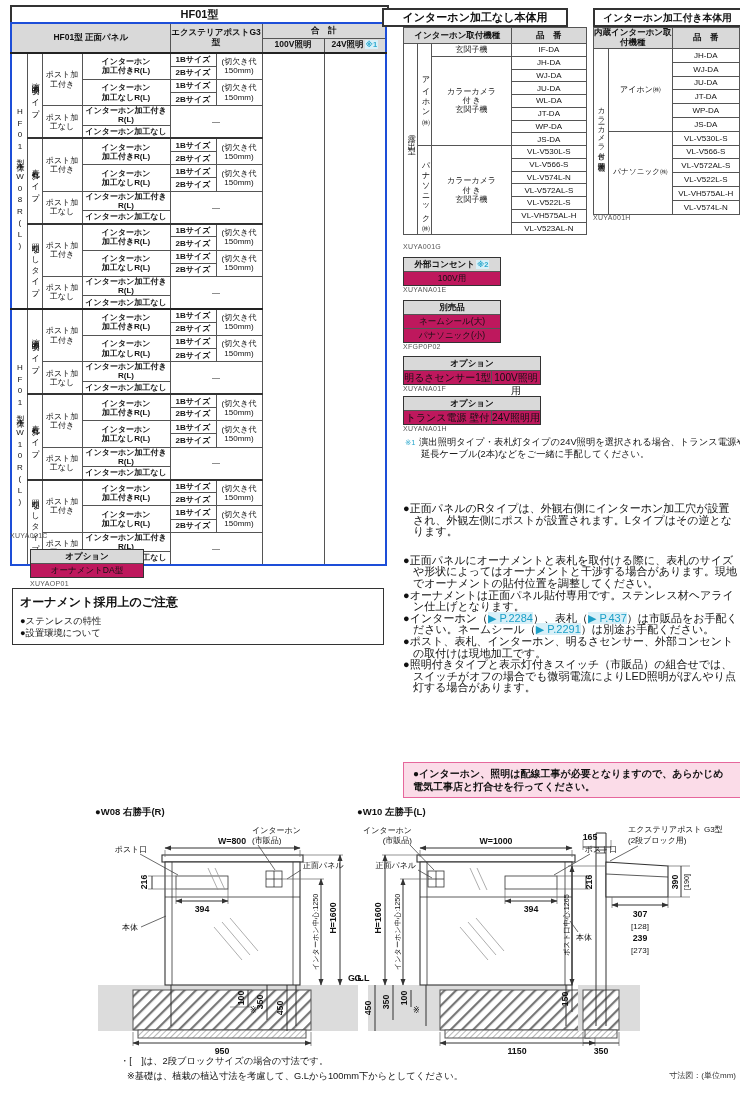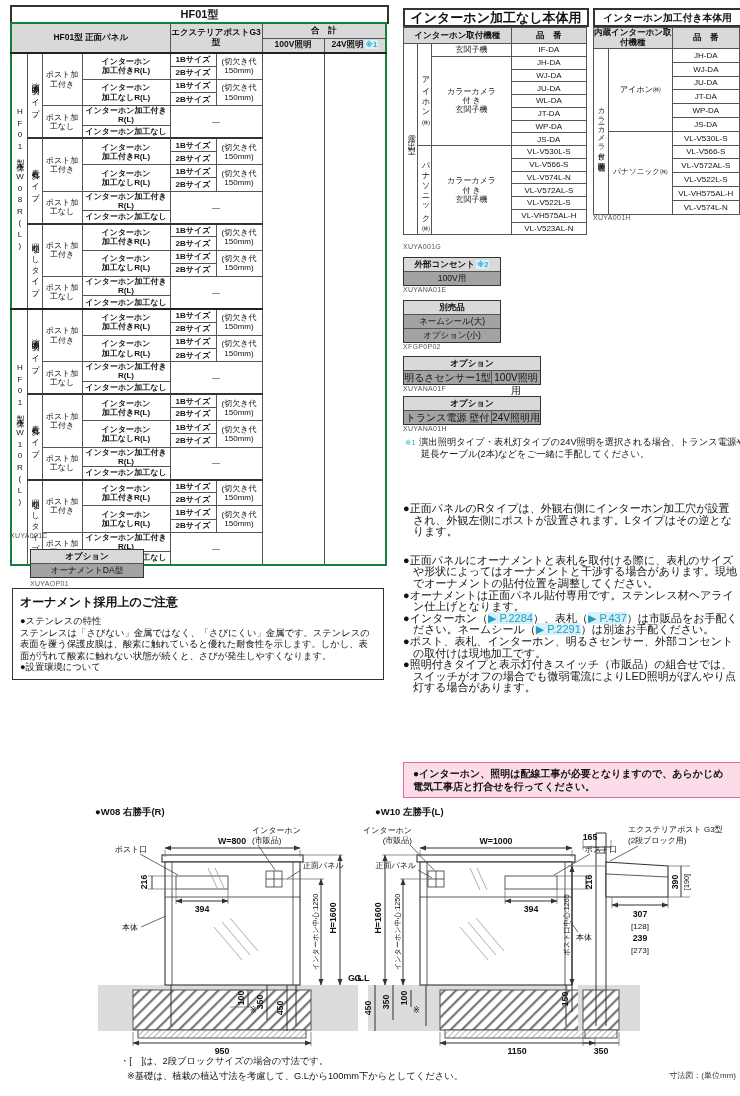--- a/index.html
+++ b/index.html
@@ -6,39 +6,39 @@
 .page{position:relative;width:740px;height:1096px;background:#fff;overflow:hidden;
   font-family:"Liberation Sans","DejaVu Sans",sans-serif;color:#111}
 .abs{position:absolute}
 .tbar{border:2px solid #333;background:#fff;font-weight:bold;text-align:center;
   font-size:11px;height:15px;line-height:15px}
 table{border-collapse:collapse}
 .dt{table-layout:fixed;width:100%}
 .dt td,.dt th{border:1px solid #555;padding:0;text-align:center;vertical-align:middle;
   font-size:8px;line-height:1.15;overflow:hidden}
 .dt th{background:#d9d9d9;font-weight:bold;font-size:8.5px}
-.lt{border:2px solid #15803d}
+.lt{border:2px solid #1d4ed8}
 .lt tr{height:13.2px}
 .lt tr.hr1,.lt tr.hr2{height:15px}
 tr.tb>td{border-top:2px solid #333}
 tr.gb>td{border-top:2.5px solid #222}
 .vt{writing-mode:vertical-rl;text-orientation:upright;letter-spacing:1.5px;
   display:inline-block;line-height:1.05;font-size:8px}
 .vg .vt{letter-spacing:2.5px;font-size:8px}
 .pw{font-size:8px}
 .pnl{font-size:8px;font-weight:bold}
 .pnl1{font-size:7.2px;font-weight:bold}
 .sz{font-size:8px;font-weight:bold}
 .ntch{font-size:7.4px}
 .dash{font-size:9px}
 .price{background:#fff}
 .pr2{border-left:1px solid #777}
 .cym{color:#2aa8cd;background:#d8f0f8;font-size:7.5px;padding:0 1px;margin-left:1px}
 .code{font-size:7px;color:#555;letter-spacing:.3px}
-.sb{border:1.5px solid #333;background:#a3a3a3}
+.sb{border:1.5px solid #333;background:#be185d}
 .sb .h{background:#d9d9d9;font-weight:bold;text-align:center;font-size:8.5px;
   border-bottom:1px solid #555;height:13px;line-height:13px}
 .sb .r{text-align:center;font-size:8.5px;height:13px;line-height:13px}
 .sb .r+.r{border-top:1px solid #555}
 .flexr{display:flex}
 .flexr .c2{border-left:1px solid #555;flex:0 0 48px;font-size:10px}
 .flexr .c1{flex:1;font-size:10px}
 .notice{border:1.5px solid #333;padding:5px 7px;background:#fff}
 .notice .tt{font-weight:bold;font-size:12px;margin-bottom:5px}
 .ntxt{font-size:9.3px;line-height:11.6px;margin:0}
@@ -266,25 +266,24 @@
 
   <div class="abs sb" style="left:30px;top:549px;width:112px">
     <div class="h">オプション</div>
     <div class="r">オーナメントDA型</div>
   </div>
   <div class="abs code" style="left:30px;top:580px">XUYAOP01</div>
 
   <div class="abs notice" style="left:12px;top:588px;width:356px">
     <div class="tt">オーナメント採用上のご注意</div>
     <p class="ntxt">●ステンレスの特性</p>
-    <p class="ntxt">ステンレスは「さびない」金属ではなく、「さびにくい」金属です。ステンレスの表面を覆う保護皮膜は、酸素に触れていると優れた耐食性を示します。しかし、表面が汚れて酸素に触れない状態が続くと、さびが発生しやすくなります。</p>
     <p class="ntxt">●設置環境について</p>
   </div>
 
-  <div class="abs tbar" style="left:403px;top:8px;width:182px;font-size:13px">インターホン加工なし本体用</div>
+  <div class="abs tbar" style="left:382px;top:8px;width:182px;font-size:11px">インターホン加工なし本体用</div>
   <table class="abs dt mtt" style="left:403px;top:27px;width:184px">
     <colgroup>
         <col style="width:14px">
         <col style="width:14px">
         <col style="width:78px">
         <col style="width:74px">
       </colgroup>
     <tbody>
         <tr class="hh">
       <th colspan="3">インターホン取付機種</th>
@@ -402,21 +401,21 @@
 
   <div class="abs sb" style="left:403px;top:257px;width:96px">
     <div class="h"><span>外部コンセント</span><span class="cym">※2</span></div>
     <div class="r">100V用</div>
   </div>
   <div class="abs code" style="left:403px;top:286px">XUYANA01E</div>
 
   <div class="abs sb" style="left:403px;top:300px;width:96px">
     <div class="h">別売品</div>
     <div class="r">ネームシール(大)</div>
-    <div class="r">オプション(小)</div>
+    <div class="r">パナソニック(小)</div>
   </div>
   <div class="abs code" style="left:403px;top:343px">XFGP0P02</div>
 
   <div class="abs sb" style="left:403px;top:356px;width:136px">
     <div class="h">オプション</div>
     <div class="r flexr">
         <span class="c1">明るさセンサー1型</span>
         <span class="c2">100V照明用</span>
       </div>
   </div>
@@ -440,21 +439,21 @@
     <p class="bul gap">●正面パネルにオーナメントと表札を取付ける際に、表札のサイズや形状によってはオーナメントと干渉する場合があります。現地でオーナメントの貼付位置を調整してください。</p>
     <p class="bul">●オーナメントは正面パネル貼付専用です。ステンレス材ヘアライン仕上げとなります。</p>
     <p class="bul"><span>●インターホン（</span><span class="lnk">▶ P.2284</span><span>）、表札（</span><span class="lnk">▶ P.437</span><span>）は市販品をお手配ください。ネームシール（</span><span class="lnk">▶ P.2291</span><span>）は別途お手配ください。</span></p>
     <p class="bul">●ポスト、表札、インターホン、明るさセンサー、外部コンセントの取付けは現地加工です。</p>
     <p class="bul">●照明付きタイプと表示灯付きスイッチ（市販品）の組合せでは、スイッチがオフの場合でも微弱電流によりLED照明がぼんやり点灯する場合があります。</p>
   </div>
 
   <div class="abs pink" style="left:403px;top:762px;width:320px">●インターホン、照明は配線工事が必要となりますので、あらかじめ電気工事店と打合せを行ってください。</div>
 
   <div class="abs dhead" style="left:95px;top:806px">●W08 右勝手(R)</div>
-  <div class="abs dhead" style="left:375px;top:806px">●W10 左勝手(L)</div>
+  <div class="abs dhead" style="left:357px;top:806px">●W10 左勝手(L)</div>
 
   <svg class="abs" style="left:0;top:800px" width="740" height="258" viewBox="0 0 740 258">
     <defs>
       <marker id="ma" orient="auto-start-reverse" markerWidth="7" markerHeight="7" refX="6" refY="3.5">
           <path d="M0,1 L6.5,3.5 L0,6 Z" fill="#333"></path>
         </marker>
       <pattern id="hat" patternUnits="userSpaceOnUse" width="8" height="8" patternTransform="rotate(45)">
           <rect width="8" height="8" fill="#fff"></rect>
           <line x1="1" y1="0" x2="1" y2="8" stroke="#777" stroke-width="2.4"></line>
         </pattern>

